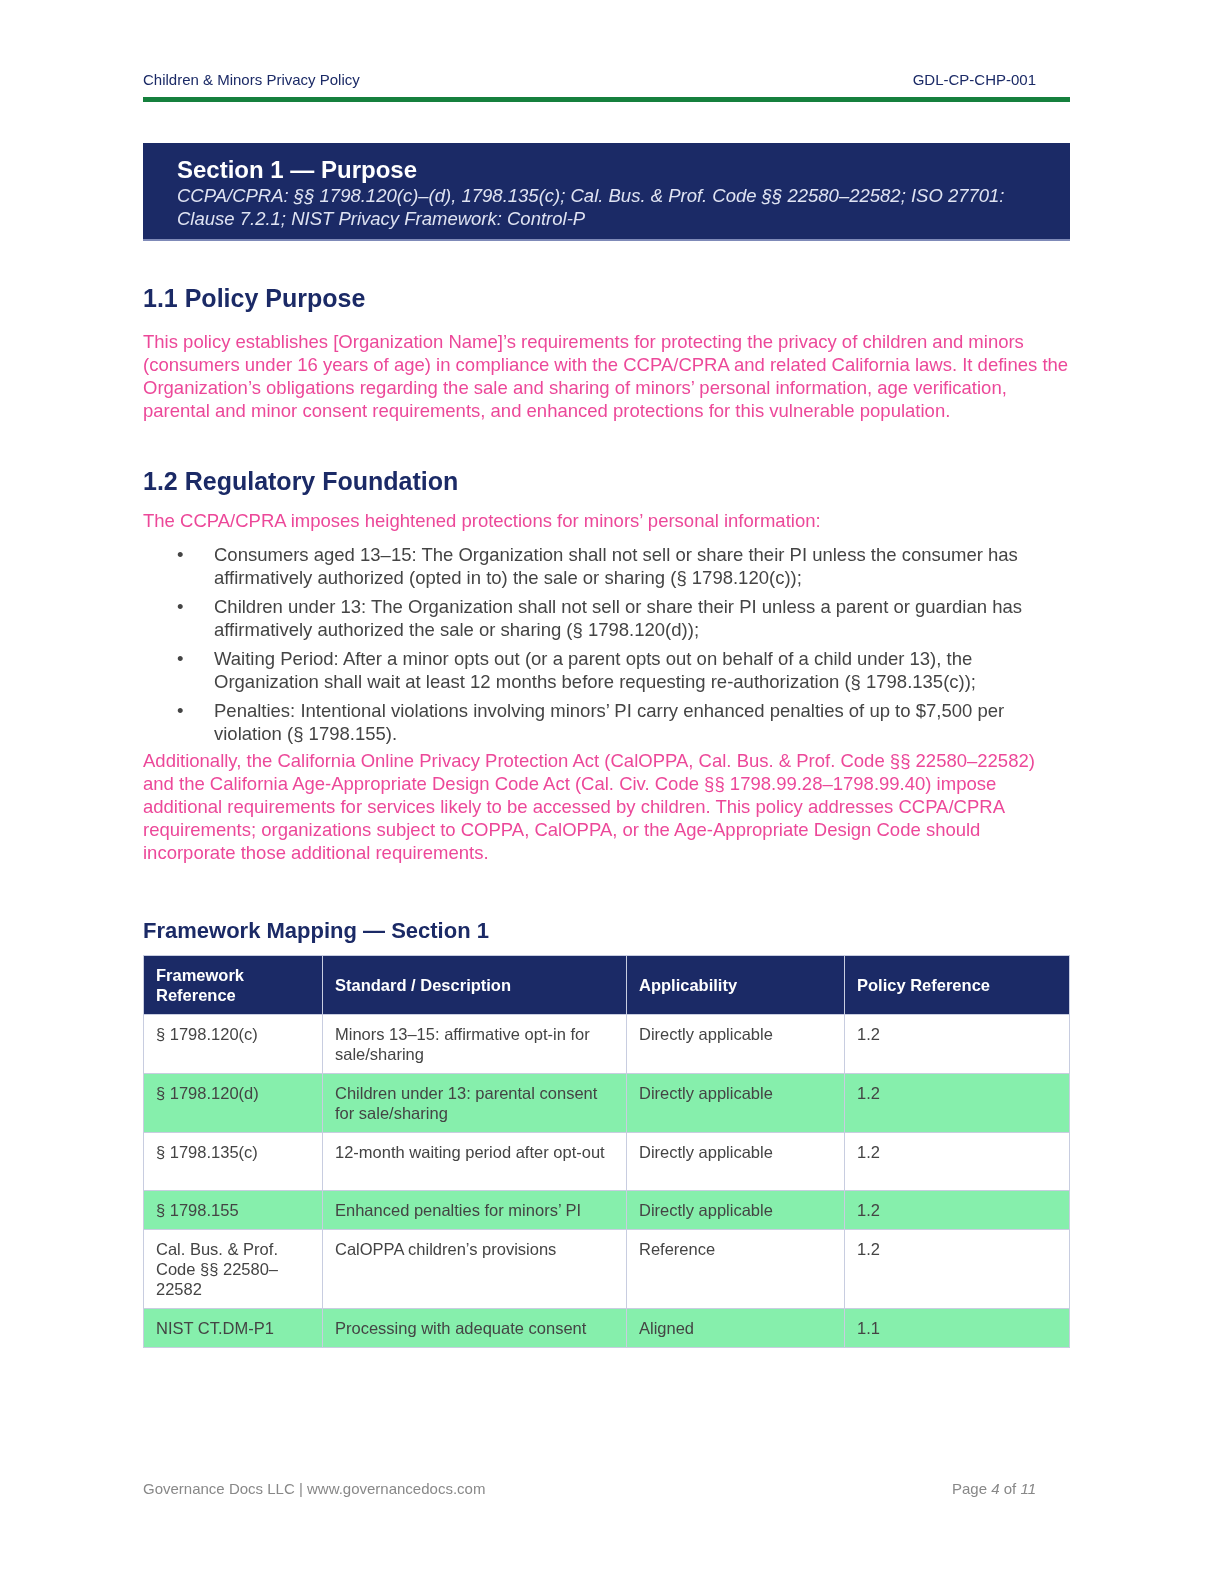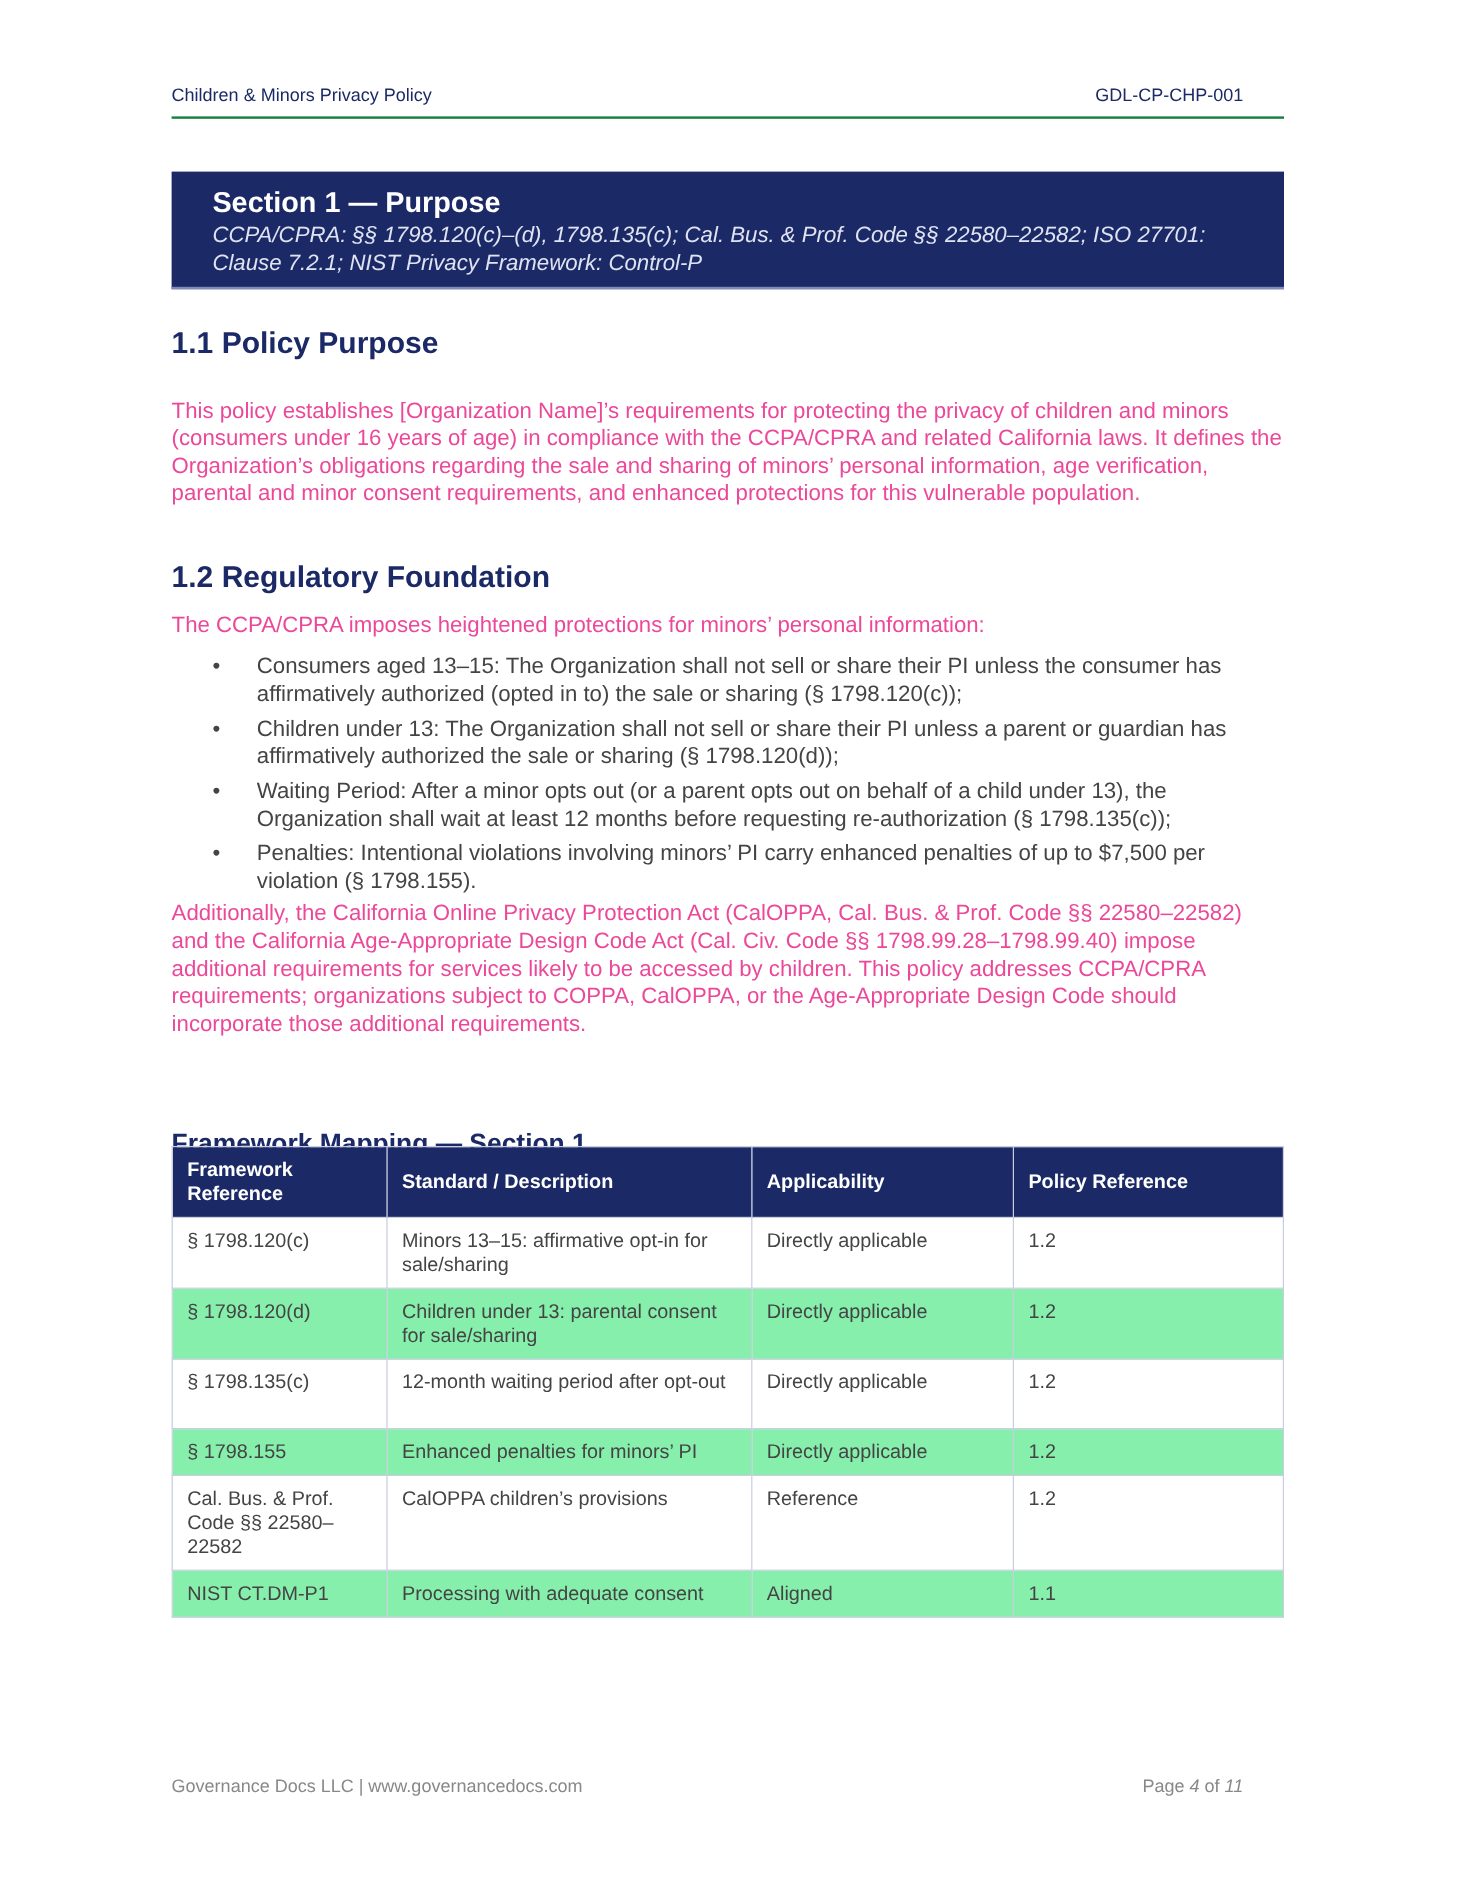--- a/index.html
+++ b/index.html
@@ -3,21 +3,21 @@
   <meta charset="utf-8">
   <style>
     html, body { margin: 0; padding: 0; background: #ffffff; }
     body {
       width: 1224px; height: 1584px; position: relative;
       font-family: "Liberation Sans", sans-serif;
       color: #444444;
     }
     .running-header {
       position: absolute; left: 143px; top: 70px; width: 927px; height: 27px;
-      border-bottom: 2px solid #15803d;
+      border-bottom: 5px solid #15803d;
       font-size: 15px; color: #1b2a66;
     }
     .running-header .left { position: absolute; left: 0; top: 1px; }
     .running-header .right { position: absolute; right: 34px; top: 1px; }
 
     .section-banner {
       position: absolute; left: 143px; top: 143px; width: 927px; height: 98px;
       background: #1b2a66; border-bottom: 2px solid #7f8ab8; box-sizing: border-box;
       padding: 13px 20px 0 34px;
     }
@@ -36,21 +36,21 @@
       position: absolute; left: 143px; width: 927px; top: 543px;
       list-style: none; margin: 0; padding: 0;
     }
     ul.bullets li {
       position: relative; padding-left: 71px; font-size: 18.5px; line-height: 23px;
       margin-bottom: 6px; color: #444444;
     }
     ul.bullets li .dot { position: absolute; left: 34px; top: 0; }
 
     h3 {
-      position: absolute; left: 143px; top: 940px; margin: 0;
+      position: absolute; left: 143px; top: 918px; margin: 0;
       font-size: 22px; font-weight: bold; color: #1b2a66;
     }
     table.mapping {
       position: absolute; left: 143px; top: 955px; width: 927px;
       border-collapse: collapse; font-size: 16.5px;
     }
     table.mapping th {
       background: #1b2a66; color: #ffffff; font-weight: bold; text-align: left;
       padding: 9px 12px; height: 39px; line-height: 20px; vertical-align: middle;
       border: 1px solid #c8cde0;
@@ -76,21 +76,21 @@
 <div class="running-header">
   <span class="left">Children &amp; Minors Privacy Policy</span>
   <span class="right">GDL-CP-CHP-001</span>
 </div>
 
 <div class="section-banner">
   <div class="title">Section 1 — Purpose</div>
   <div class="refs">CCPA/CPRA: §§ 1798.120(c)–(d), 1798.135(c); Cal. Bus. &amp; Prof. Code §§ 22580–22582; ISO 27701: Clause 7.2.1; NIST Privacy Framework: Control-P</div>
 </div>
 
-<h2 style="top:272px;">1.1 Policy Purpose</h2>
+<h2 style="top:284px;">1.1 Policy Purpose</h2>
 <p class="para" style="top:330px;">This policy establishes [Organization Name]’s requirements for protecting the privacy of children and minors (consumers under 16 years of age) in compliance with the CCPA/CPRA and related California laws. It defines the Organization’s obligations regarding the sale and sharing of minors’ personal information, age verification, parental and minor consent requirements, and enhanced protections for this vulnerable population.</p>
 
 <h2 style="top:467px;">1.2 Regulatory Foundation</h2>
 <p class="para" style="top:509px;">The CCPA/CPRA imposes heightened protections for minors’ personal information:</p>
 
 <ul class="bullets">
   <li><span class="dot">•</span><span>Consumers aged 13–15: The Organization shall not sell or share their PI unless the consumer has affirmatively authorized (opted in to) the sale or sharing (§ 1798.120(c));</span></li>
   <li><span class="dot">•</span><span>Children under 13: The Organization shall not sell or share their PI unless a parent or guardian has affirmatively authorized the sale or sharing (§ 1798.120(d));</span></li>
   <li><span class="dot">•</span><span>Waiting Period: After a minor opts out (or a parent opts out on behalf of a child under 13), the Organization shall wait at least 12 months before requesting re-authorization (§ 1798.135(c));</span></li>
   <li><span class="dot">•</span><span>Penalties: Intentional violations involving minors’ PI carry enhanced penalties of up to $7,500 per violation (§ 1798.155).</span></li>

